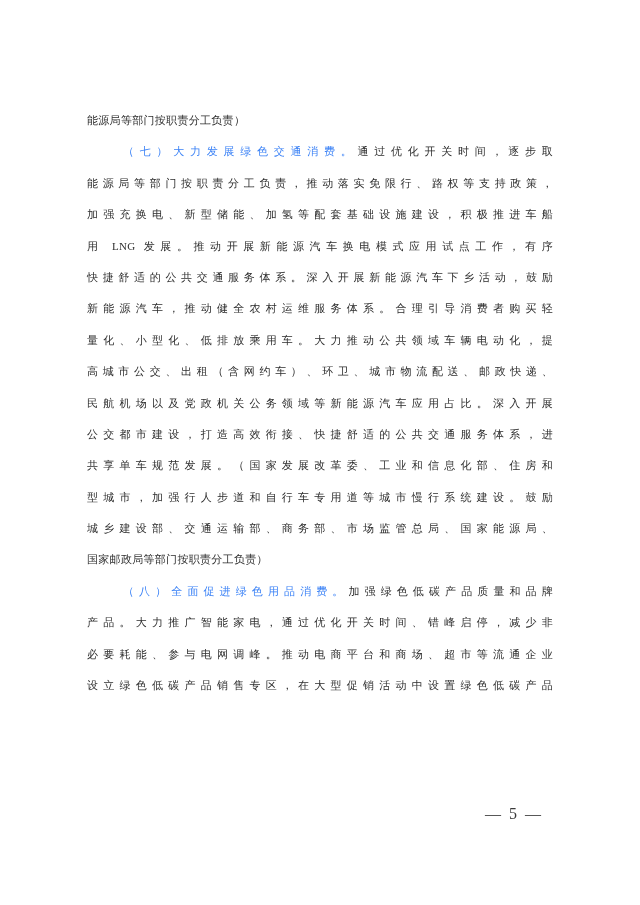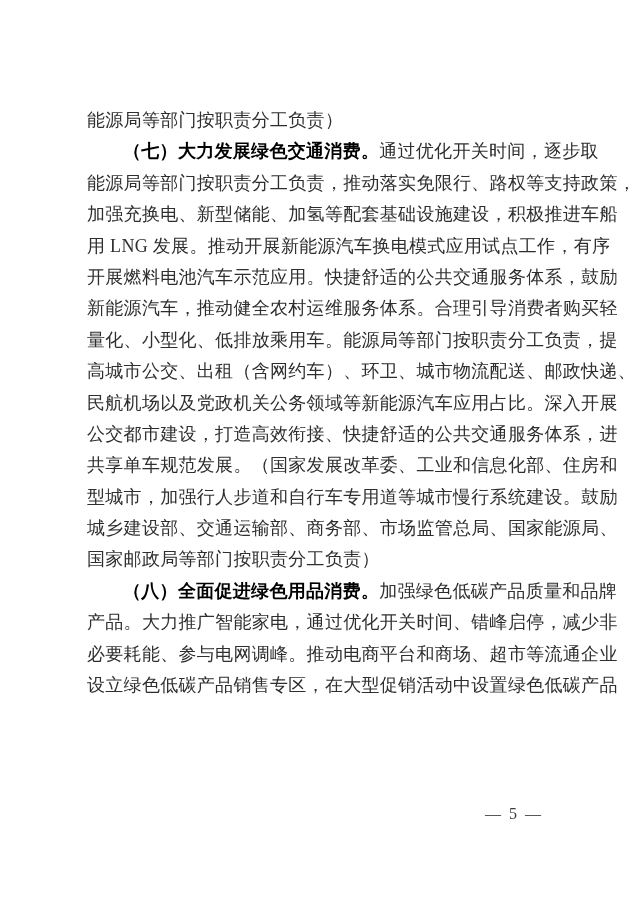--- a/index.html
+++ b/index.html
@@ -19,37 +19,37 @@
   }
   .text-block {
     position: absolute;
     left: 87px;
     top: 105px;
     width: 466px;
   }
   .line {
     height: 31.4px;
     line-height: 31.4px;
-    font-size: 18px;
+    font-size: 11px;
     letter-spacing: 0.3px;
     text-align: justify;
     text-align-last: justify;
     white-space: nowrap;
     color: #2e2e2e;
   }
   .line.end {
     text-align: left;
     text-align-last: left;
   }
   .line.indent {
     padding-left: 36px;
   }
   .head {
-    font-weight: bold;
-    color: #000000;
+    font-weight: normal;
+    color: #3b82f6;
   }
   .page-number {
     position: absolute;
     top: 802px;
     right: 97px;
     font-size: 16px;
     line-height: 24px;
     letter-spacing: 2px;
     color: #3a3a3a;
   }
@@ -57,23 +57,23 @@
 </head>
 <body>
 
 <div class="page">
   <div class="text-block">
     <div class="line end"><span>能源局等部门按职责分工负责）</span></div>
     <div class="line indent"><span class="head">（七）大力发展绿色交通消费。</span><span>通过优化开关时间，逐步取</span></div>
     <div class="line"><span>能源局等部门按职责分工负责，推动落实免限行、路权等支持政策，</span></div>
     <div class="line"><span>加强充换电、新型储能、加氢等配套基础设施建设，积极推进车船</span></div>
     <div class="line"><span>用 LNG 发展。推动开展新能源汽车换电模式应用试点工作，有序</span></div>
-    <div class="line"><span>开展燃料电池汽车示范应用。快捷舒适的公共交通服务体系，鼓励</span></div>
+    <div class="line"><span>快捷舒适的公共交通服务体系。深入开展新能源汽车下乡活动，鼓励</span></div>
     <div class="line"><span>新能源汽车，推动健全农村运维服务体系。合理引导消费者购买轻</span></div>
-    <div class="line"><span>量化、小型化、低排放乘用车。能源局等部门按职责分工负责，提</span></div>
+    <div class="line"><span>量化、小型化、低排放乘用车。大力推动公共领域车辆电动化，提</span></div>
     <div class="line"><span>高城市公交、出租（含网约车）、环卫、城市物流配送、邮政快递、</span></div>
     <div class="line"><span>民航机场以及党政机关公务领域等新能源汽车应用占比。深入开展</span></div>
     <div class="line"><span>公交都市建设，打造高效衔接、快捷舒适的公共交通服务体系，进</span></div>
     <div class="line"><span>共享单车规范发展。（国家发展改革委、工业和信息化部、住房和</span></div>
     <div class="line"><span>型城市，加强行人步道和自行车专用道等城市慢行系统建设。鼓励</span></div>
     <div class="line"><span>城乡建设部、交通运输部、商务部、市场监管总局、国家能源局、</span></div>
     <div class="line end"><span>国家邮政局等部门按职责分工负责）</span></div>
     <div class="line indent"><span class="head">（八）全面促进绿色用品消费。</span><span>加强绿色低碳产品质量和品牌</span></div>
     <div class="line"><span>产品。大力推广智能家电，通过优化开关时间、错峰启停，减少非</span></div>
     <div class="line"><span>必要耗能、参与电网调峰。推动电商平台和商场、超市等流通企业</span></div>

